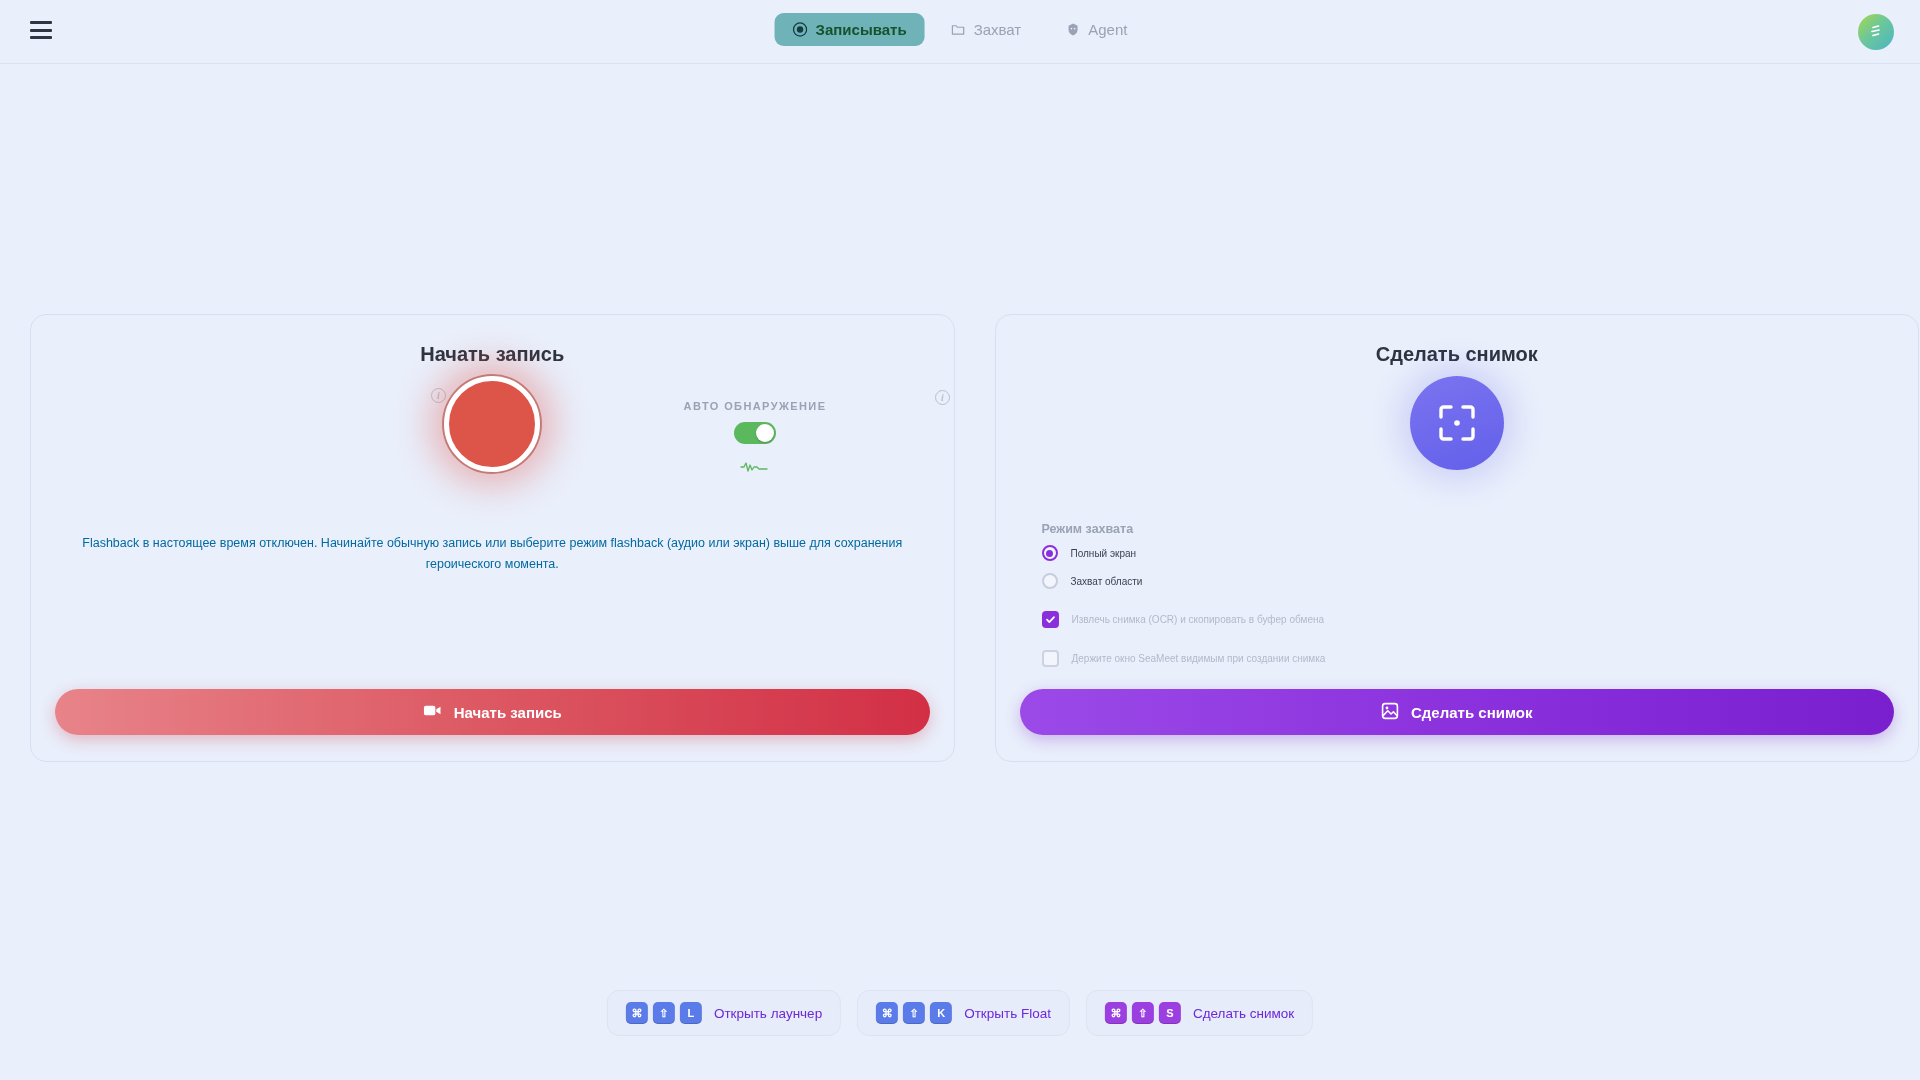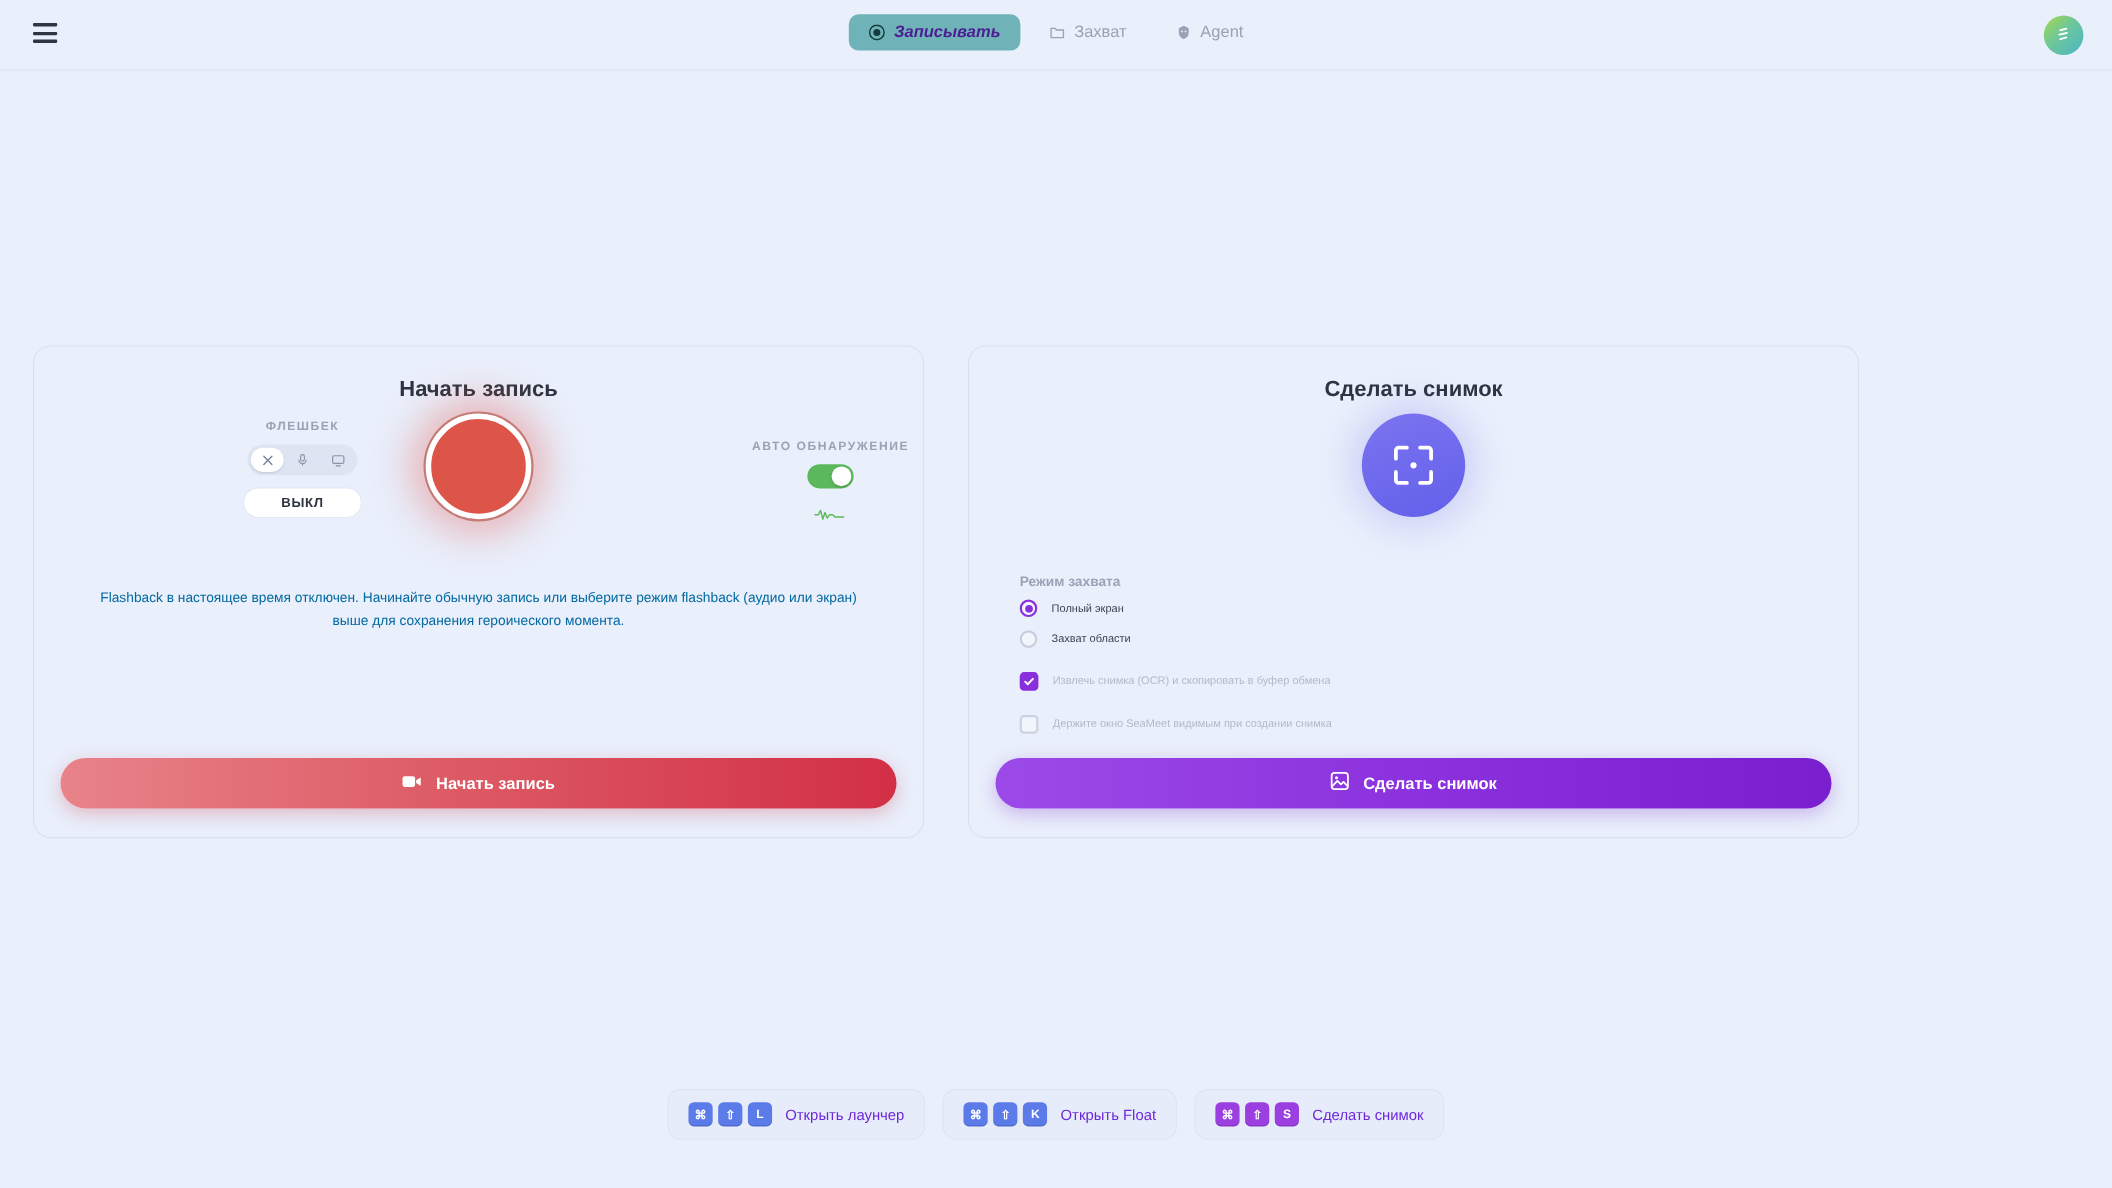--- a/index.html
+++ b/index.html
@@ -32,36 +32,36 @@
     transform: translateX(-50%);
     display: flex; align-items: center; gap: 8px;
   }
   .tab {
     display: flex; align-items: center; gap: 8px;
     padding: 8px 18px; border-radius: 9px;
     font-size: 15px; color: #9aa3b5; cursor: pointer;
     background: transparent; white-space: nowrap;
   }
   .tab.active {
-    background: #6fb3b8; color: #4c1d95; font-weight: 600; font-style: italic;
+    background: #6fb3b8; color: #14532d; font-weight: 600;
   }
   .tab svg { display: block; }
 
   .avatar {
     position: absolute; right: 26px; top: 14px;
     width: 36px; height: 36px; border-radius: 50%;
     background: linear-gradient(135deg, #a8d94a 0%, #6dc79a 45%, #4ab5c4 100%);
     cursor: pointer;
     display: flex; align-items: center; justify-content: center;
   }
 
   
   .cards {
     position: absolute; top: 314px; left: 30px;
-    width: 1660px; display: flex; gap: 40px;
+    width: 1889px; display: flex; gap: 40px;
   }
   .card {
     flex: 1;
     background: #e9effb;
     border: 1px solid #d7e0f2;
     border-radius: 16px;
     padding: 28px 24px 26px 24px;
     position: relative;
     height: 448px;
   }
@@ -258,43 +258,20 @@
   </div>
 </div>
 
 <div class="cards">
 
   <div class="card">
     <div class="card-title">Начать запись</div>
 
     <div class="rec-row">
 
-      <div class="flashback-block">
-        <div class="ctrl-label">ФЛЕШБЕК</div>
-        <div class="seg">
-          <div class="seg-item active">
-            <svg width="11" height="11" viewBox="0 0 12 12">
-                <path d="M2 2l8 8M10 2l-8 8" stroke="currentColor" stroke-width="1.4" stroke-linecap="round"></path>
-              </svg>
-          </div>
-          <div class="seg-item">
-            <svg width="12" height="12" viewBox="0 0 14 14">
-                <rect x="5" y="1.5" width="4" height="7" rx="2" fill="none" stroke="currentColor" stroke-width="1.2"></rect>
-                <path d="M3.2 7.2a3.8 3.8 0 0 0 7.6 0M7 11v1.6" stroke="currentColor" stroke-width="1.2" fill="none" stroke-linecap="round"></path>
-              </svg>
-          </div>
-          <div class="seg-item">
-            <svg width="13" height="13" viewBox="0 0 14 14">
-                <rect x="1.5" y="2.5" width="11" height="7.5" rx="1.5" fill="none" stroke="currentColor" stroke-width="1.2"></rect>
-                <path d="M5 12.3h4" stroke="currentColor" stroke-width="1.2" stroke-linecap="round"></path>
-              </svg>
-          </div>
-        </div>
-        <div class="off-pill">ВЫКЛ</div>
-      </div>
 
       <div class="info-icon info-flash">i</div>
 
       <div class="record-btn"></div>
 
       <div class="auto-block">
         <div class="ctrl-label">АВТО ОБНАРУЖЕНИЕ</div>
         <div class="toggle">
           <div class="knob"></div>
         </div>

